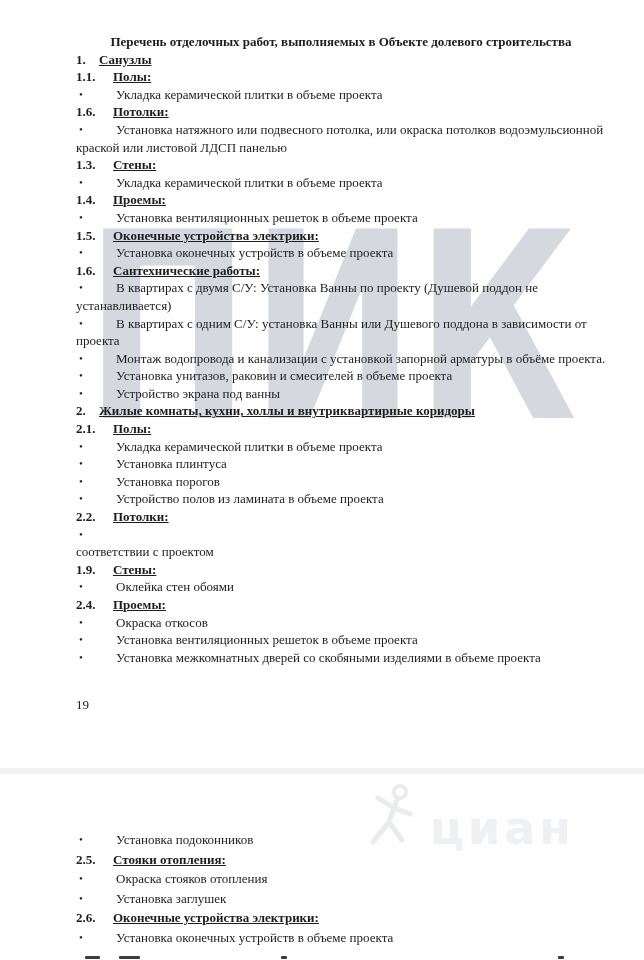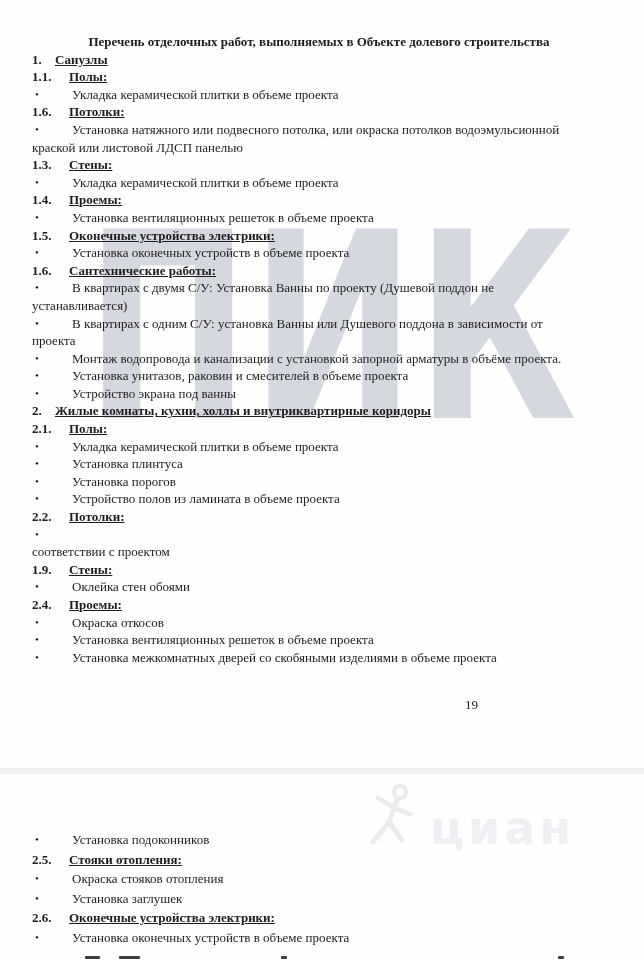--- a/index.html
+++ b/index.html
@@ -9,36 +9,36 @@
     overflow:hidden;
     background:#ffffff;
     font-family:"Liberation Serif","DejaVu Serif",serif;
     color:#1d1d1f;
   }
   .page{position:relative;background:#fefefe;}
   .page1{height:768px;}
   .page2{height:186px;}
   .page-divider{height:6px;background:#f1f1f2;}
   .wm-svg{position:absolute;left:0;top:0;z-index:0;pointer-events:none;}
-  .content{position:relative;z-index:1;padding:33px 58px 0 32px;}
+  .content{position:relative;z-index:1;padding:33px 58px 0 76px;}
   .p2content{padding-top:56px;}
   .ln{display:flex;white-space:nowrap;line-height:17.6px;font-size:13px;}
   .p2content .ln{line-height:19.5px;}
   .ln .num{flex:0 0 37px;font-weight:bold;}
   .ln.h1 .num{flex:0 0 23px;}
   .ln .mk{flex:0 0 37px;padding-left:3px;font-size:11px;}
   .ln .txt{flex:0 1 auto;}
   .ln.h1 .txt,.ln.h2 .txt{font-weight:bold;text-decoration:underline;}
   .doc-title{
     font-weight:bold;font-size:13px;line-height:17.6px;
     text-align:center;padding-left:20px;white-space:nowrap;
   }
   .pgnum{
     margin-top:30px;font-size:13px;line-height:17.6px;
-    text-align:right;padding-right:108px;
+    text-align:left;padding-right:108px;
   }
   
   .cian{position:absolute;left:0;top:0;z-index:0;pointer-events:none;}
   
   .clip-strip{position:absolute;left:0;bottom:0;width:644px;height:5px;z-index:2;}
   .clip-frag{position:absolute;bottom:1px;height:3px;background:#3c3c3e;border-radius:1px;}
 </style>
 </head>
 <body>
 

